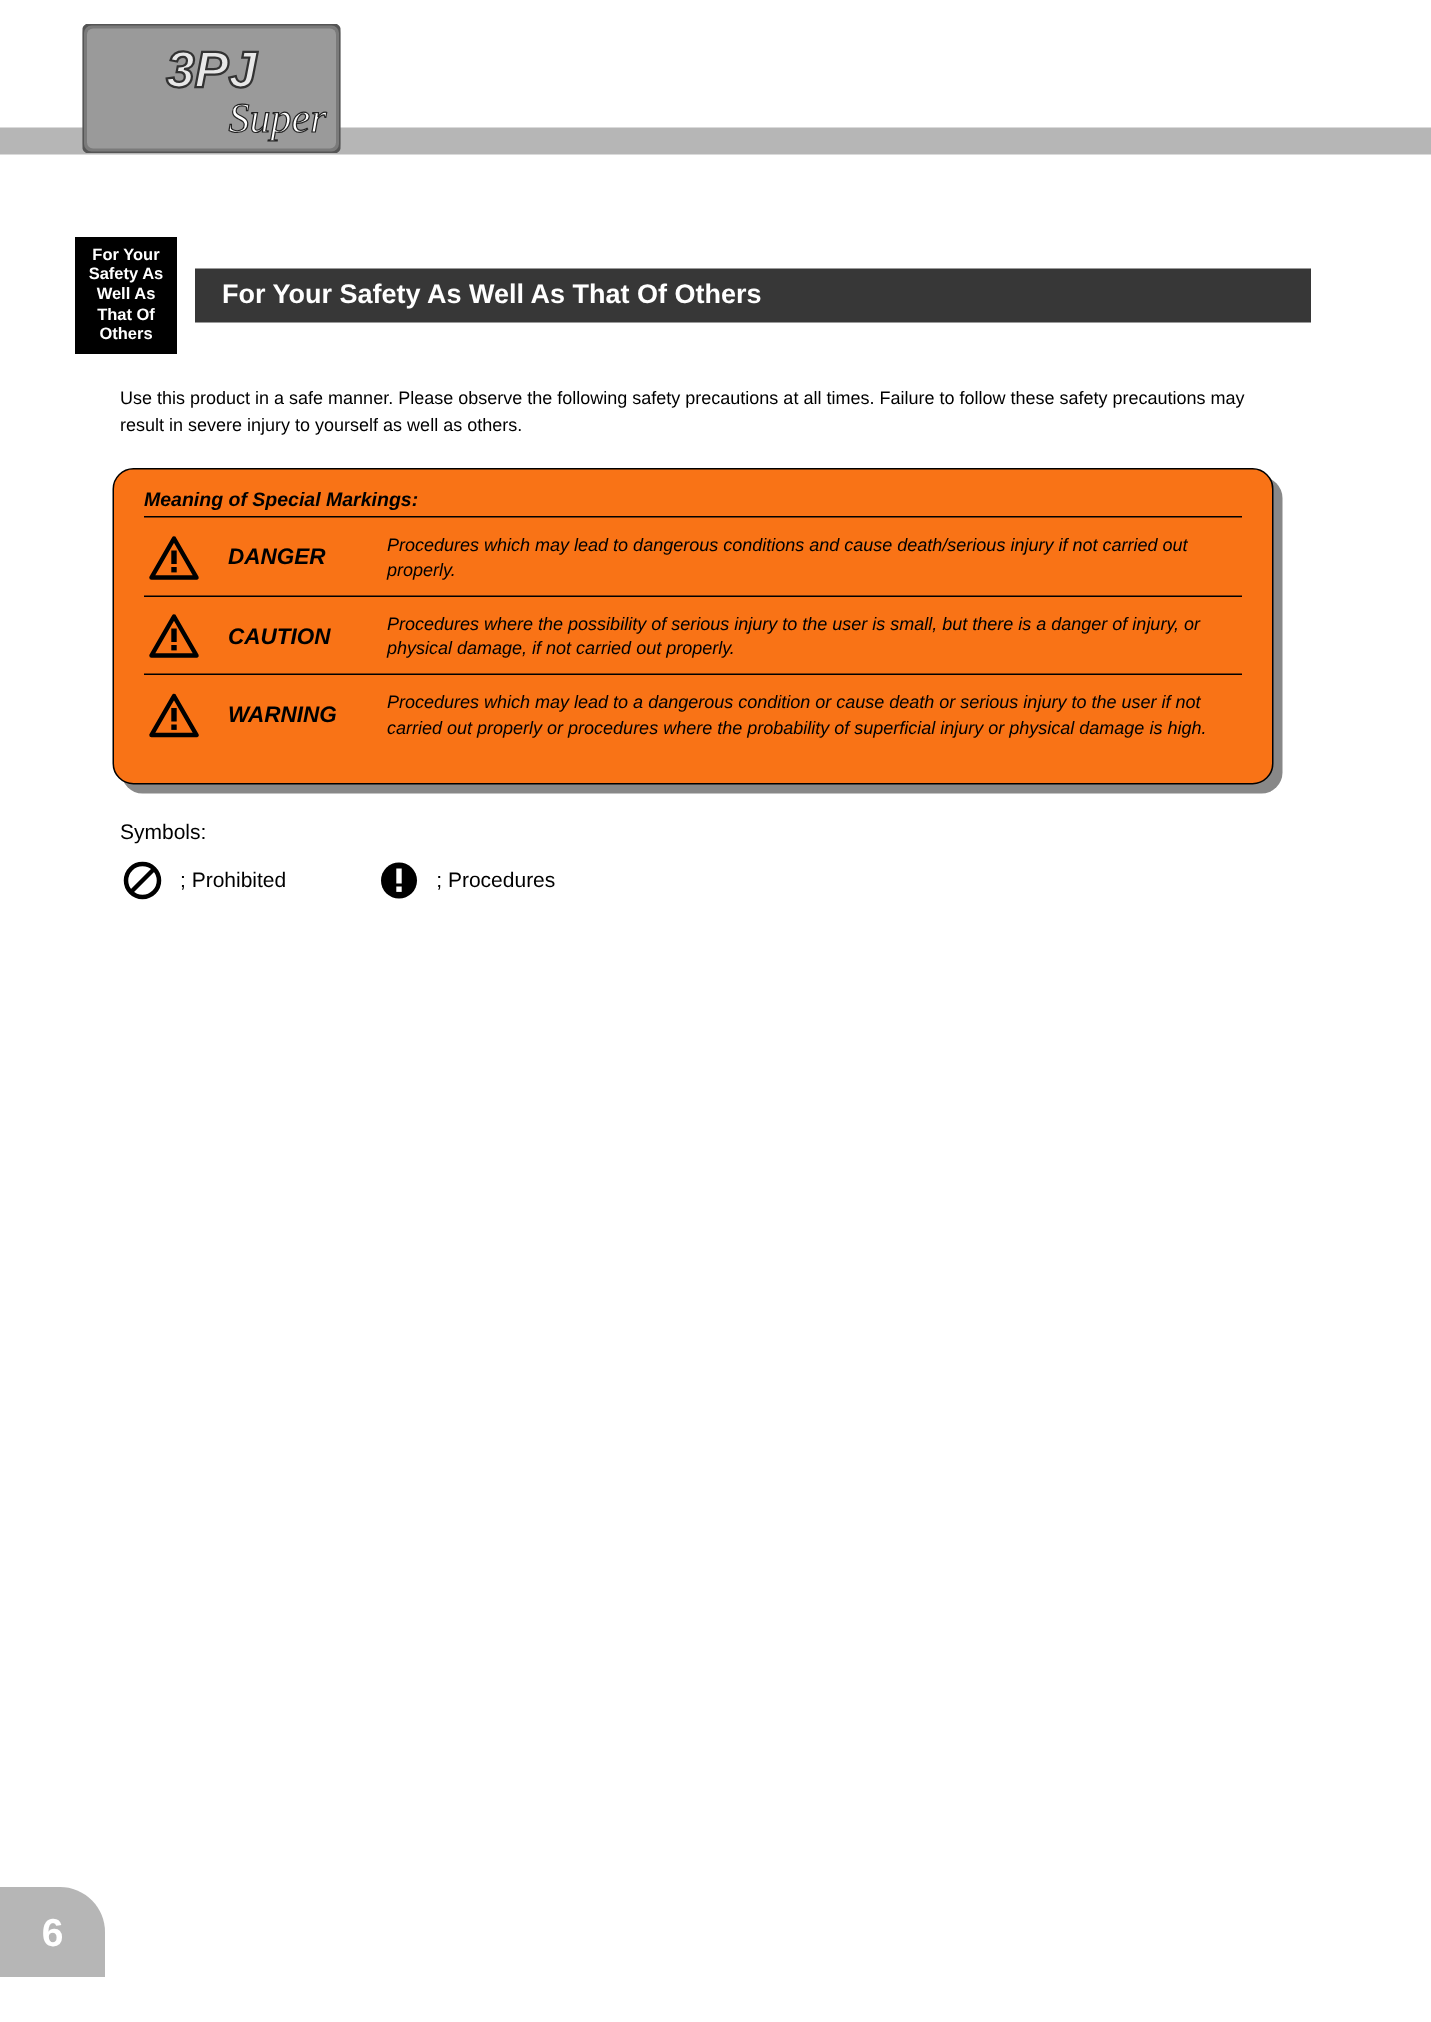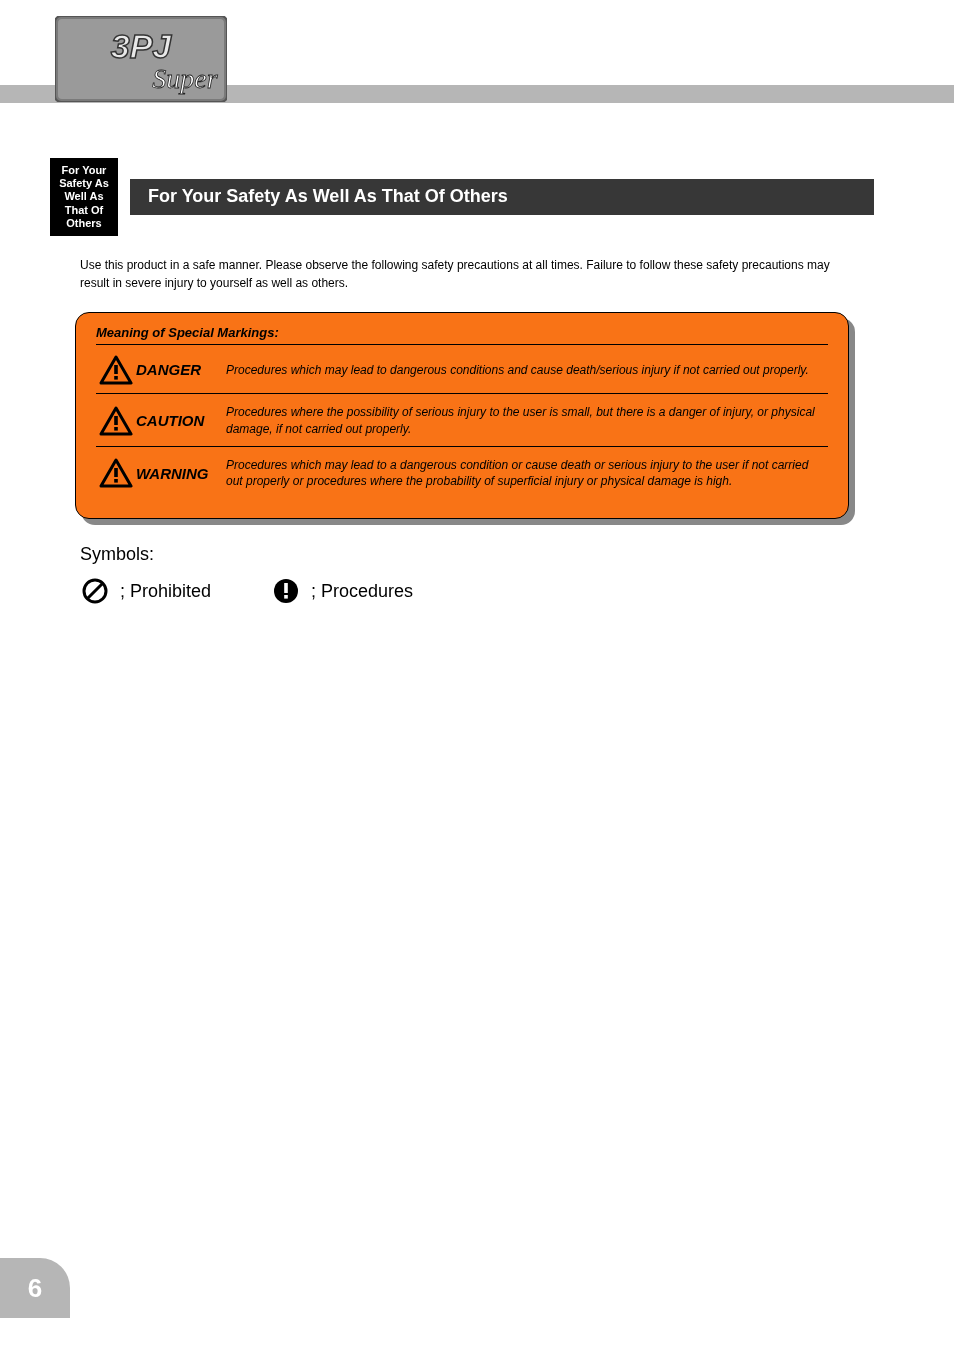--- a/index.html
+++ b/index.html
@@ -96,42 +96,42 @@
   .safety-header {
     font-weight: bold;
     font-size: 13px;
     margin-bottom: 4px;
   }
   .safety-row {
     border-top: 1px solid #000;
     padding: 10px 0 8px 0;
     display: flex;
     align-items: center;
-    gap: 0;
+    gap: 16px;
   }
   .warn-icon {
     width: 40px;
     flex: none;
     display: flex;
     justify-content: center;
   }
   .warn-label {
     font-weight: bold;
     font-size: 15px;
     width: 90px;
     flex: none;
   }
   .warn-desc {
     font-size: 12px;
     line-height: 1.4;
     flex: 1;
   }
   .symbol-legend {
     margin: 20px 30px 0 30px;
-    font-size: 18px;
+    font-size: 14px;
     line-height: 1.7;
   }
   .sym-row {
     display: flex;
     align-items: center;
     gap: 10px;
     margin-top: 6px;
     flex-wrap: wrap;
   }
   .sym-icon {

